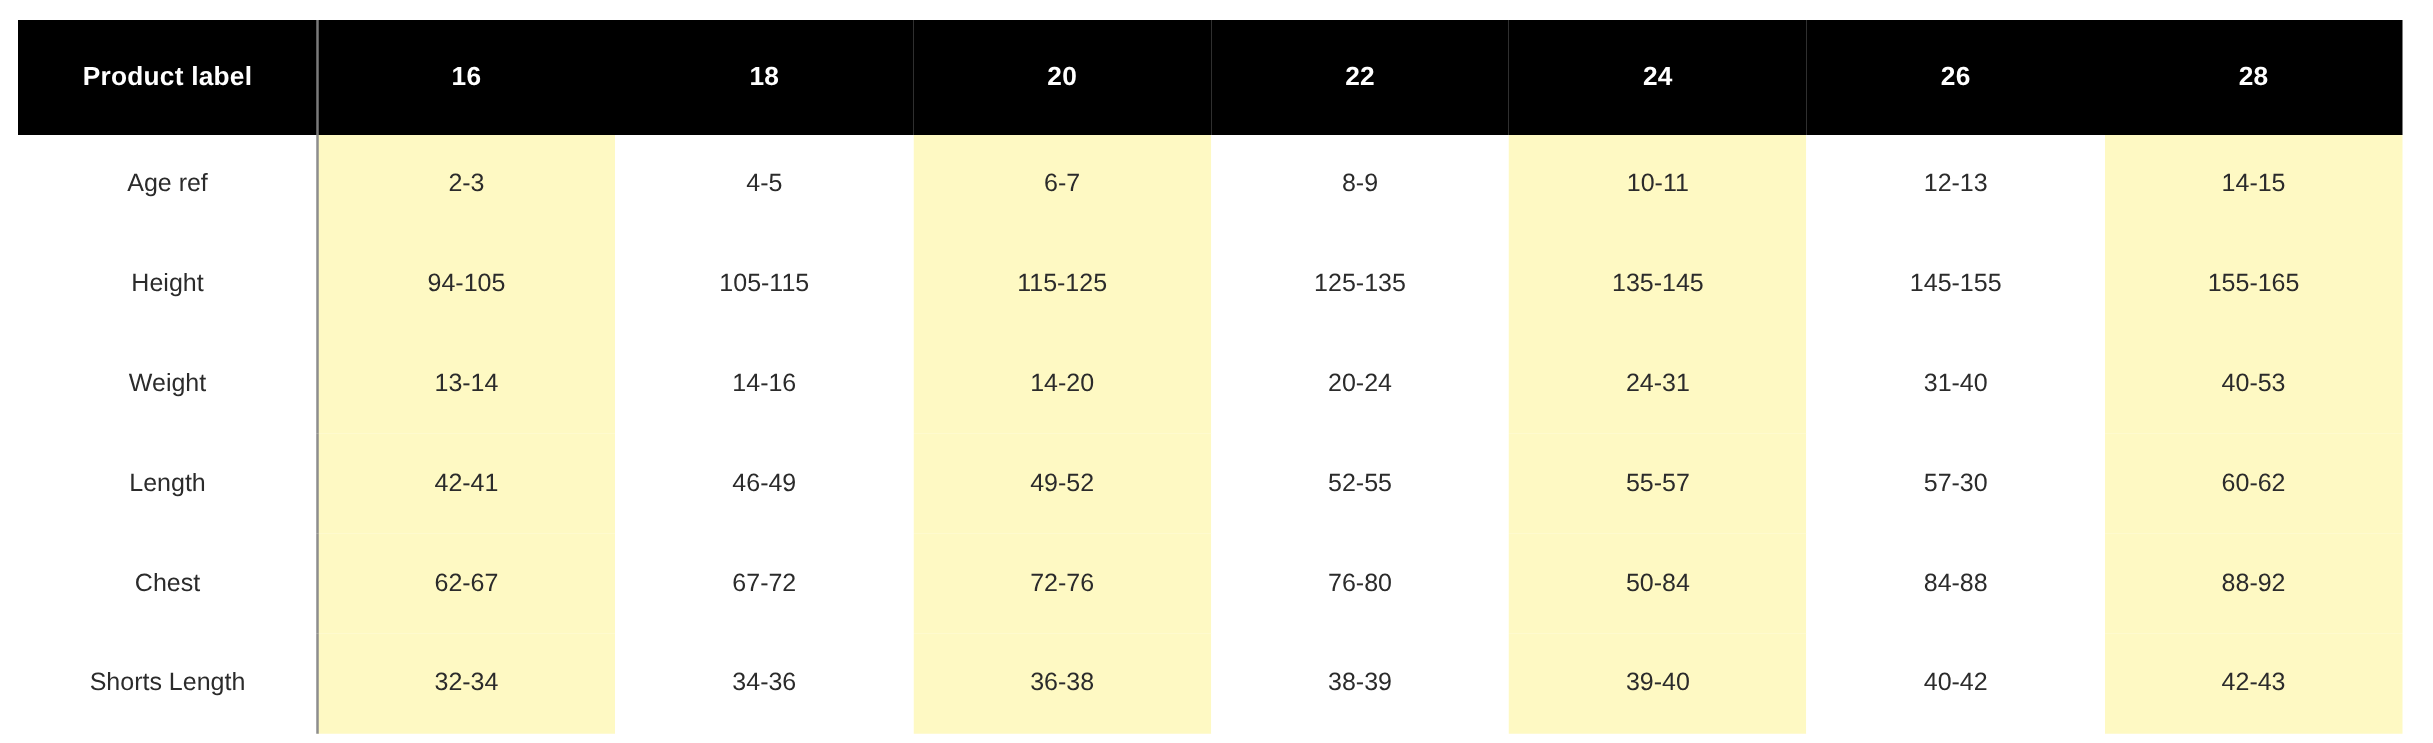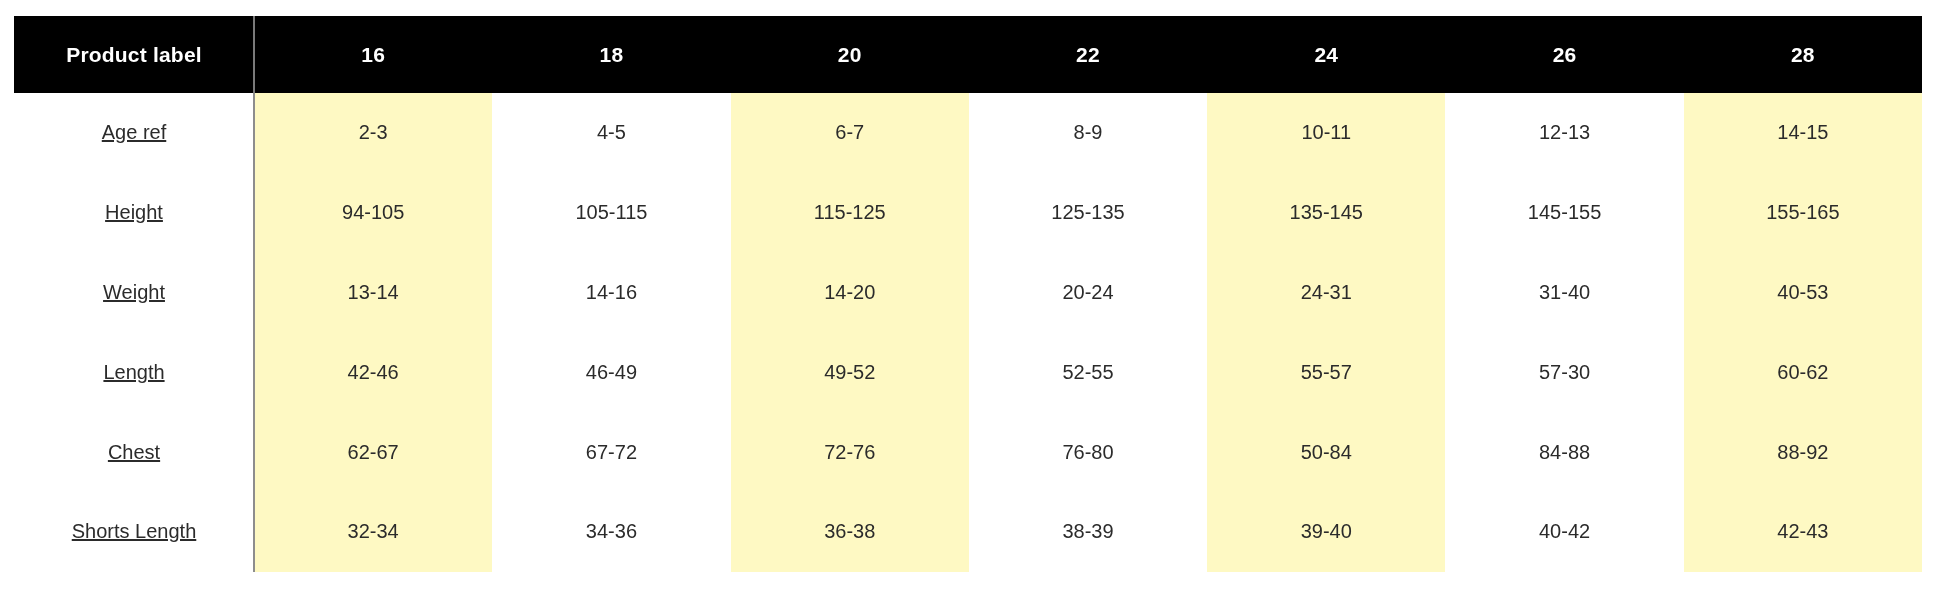--- a/index.html
+++ b/index.html
@@ -26,21 +26,21 @@
   table.size-table {
     border-collapse: collapse;
     table-layout: fixed;
     width: 1908px;
   }
 
   table.size-table col.label-col { width: 240px; }
   table.size-table col.data-col  { width: 238.28px; }
 
   
-  thead tr.header-row { height: 77px; }
+  thead tr.header-row { height: 92px; }
 
   thead th {
     background: #000000;
     color: #ffffff;
     font-size: 21px;
     font-weight: 600;
     text-align: center;
     vertical-align: middle;
     padding: 0;
     letter-spacing: 0.2px;
@@ -68,21 +68,20 @@
     font-weight: 400;
     text-align: center;
     vertical-align: middle;
     padding: 0;
     color: #2b2b2b;
   }
 
   tbody td.row-label {
     background: #ffffff;
     position: relative;
-    text-decoration: underline;
   }
   tbody td.row-label::after {
     content: "";
     position: absolute;
     right: -1px;
     top: 0;
     bottom: 0;
     width: 2px;
     background: #8d8d8d;
   }
@@ -148,21 +147,21 @@
         <td class="shade-off">14-16</td>
         <td class="shade-on">14-20</td>
         <td class="shade-off">20-24</td>
         <td class="shade-on">24-31</td>
         <td class="shade-off">31-40</td>
         <td class="shade-on">40-53</td>
       </tr>
 
       <tr class="data-row">
         <td class="row-label">Length</td>
-        <td class="shade-on">42-46</td>
+        <td class="shade-on">42-41</td>
         <td class="shade-off">46-49</td>
         <td class="shade-on">49-52</td>
         <td class="shade-off">52-55</td>
         <td class="shade-on">55-57</td>
         <td class="shade-off">57-30</td>
         <td class="shade-on">60-62</td>
       </tr>
 
       <tr class="data-row">
         <td class="row-label">Chest</td>

